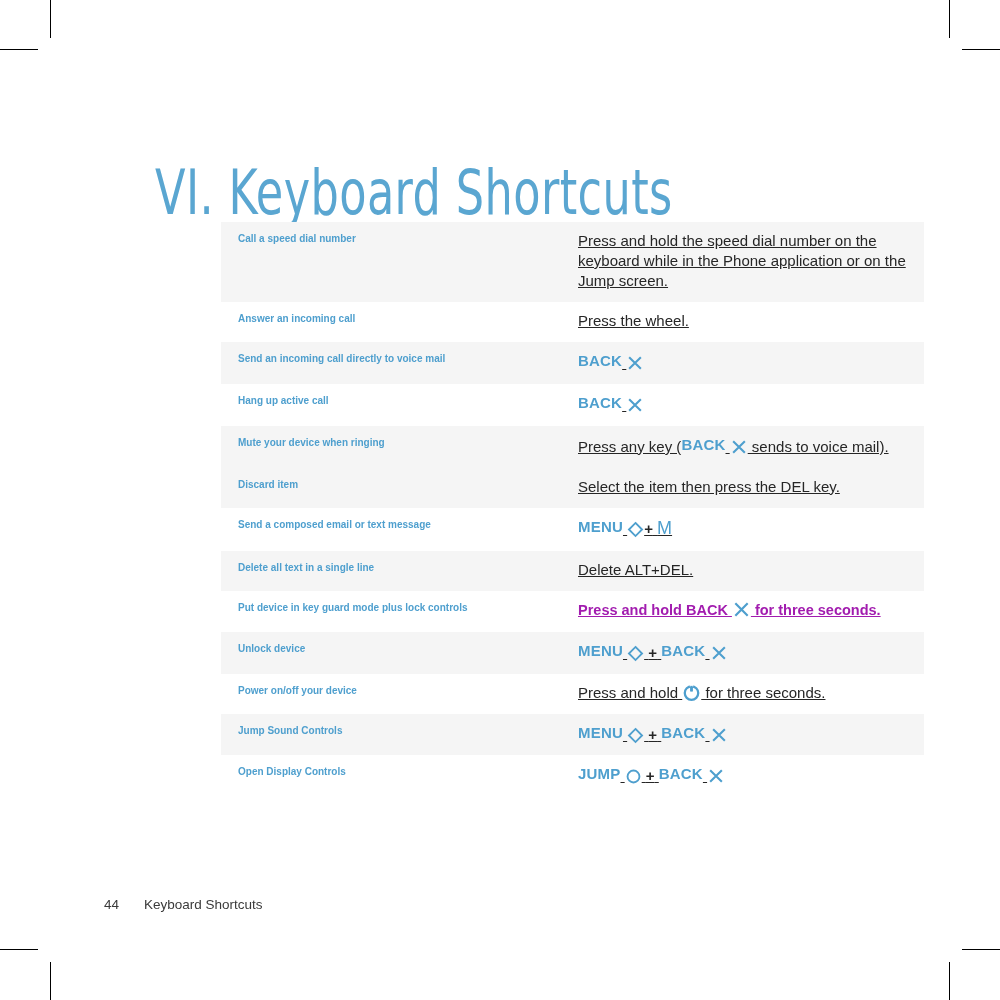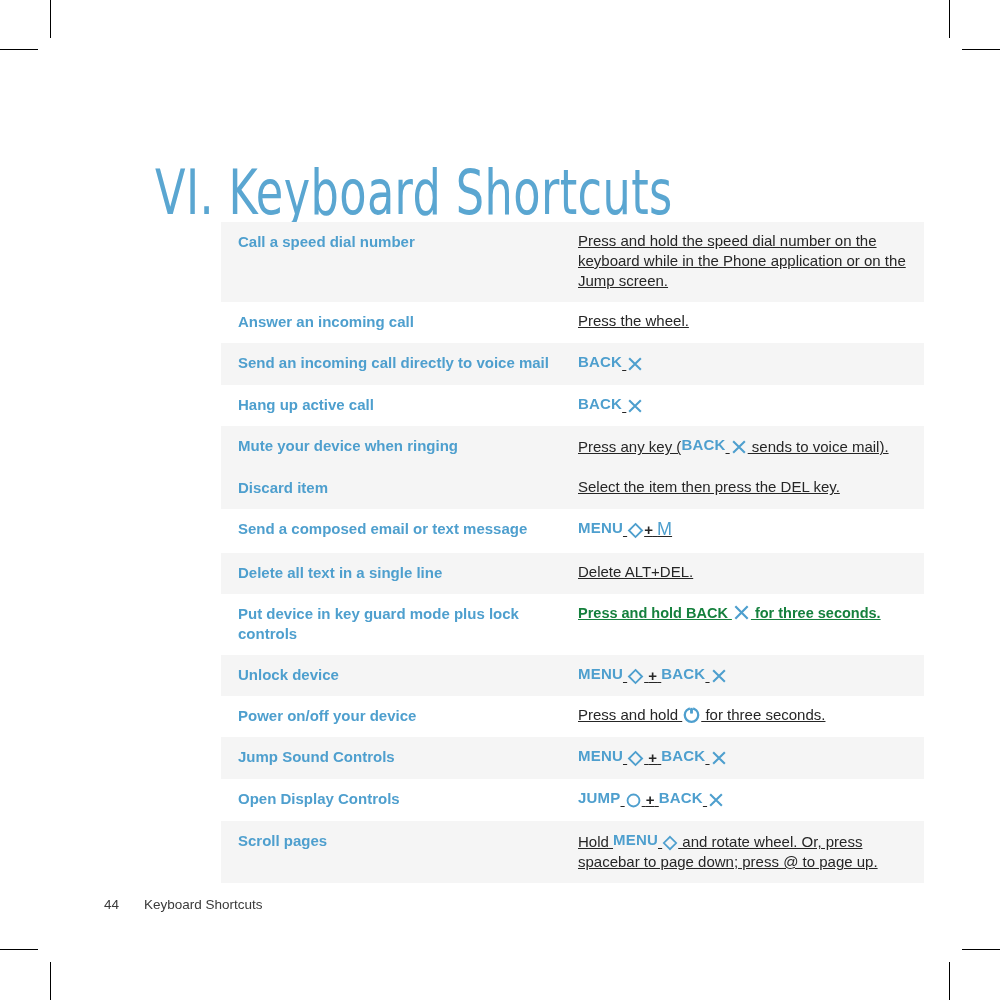--- a/index.html
+++ b/index.html
@@ -61,34 +61,34 @@
   .shortcut-table tr.row-plain  { background: #ffffff; }
 
   .shortcut-table td {
     vertical-align: top;
     padding: 0;
   }
   td.col-action {
     width: 330px;
     padding: 10px 10px 11px 17px;
     color: #4e9fce;
-    font-size: 15px;
+    font-size: 10px;
     font-weight: bold;
     line-height: 1.32;
   }
   td.col-detail {
     width: 342px;
     padding: 9px 4px 11px 0px;
     color: #262626;
     font-size: 15px;
     line-height: 1.33;
     text-decoration: underline;
   }
   td.col-detail.detail-blue {
-    color: #15803d;
+    color: #a21caf;
     font-weight: bold;
     font-size: 14.5px;
   }
 
   
   .keylabel {
     color: #4e9fce;
     font-weight: bold;
     font-size: 15px;
     letter-spacing: 0.2px;
@@ -209,24 +209,18 @@
             </svg></span></td>
       </tr>
       <tr class="row-plain">
         <td class="col-action">Open Display Controls</td>
         <td class="col-detail"><span class="keylabel">JUMP</span> <span class="keyglyph"><svg width="17" height="17" viewBox="0 0 20 20">
               <circle cx="10" cy="10" r="7" stroke="#4e9fce" stroke-width="2.2" fill="none"></circle>
             </svg></span> <span class="plus">+</span> <span class="keylabel">BACK</span> <span class="keyglyph"><svg width="18" height="18" viewBox="0 0 20 20">
               <path d="M3.5 3.5 L16.5 16.5 M16.5 3.5 L3.5 16.5" stroke="#4e9fce" stroke-width="2.3" stroke-linecap="butt" fill="none"></path>
             </svg></span></td>
       </tr>
-      <tr class="row-shaded">
-        <td class="col-action">Scroll pages</td>
-        <td class="col-detail">Hold <span class="keylabel">MENU</span> <span class="keyglyph"><svg width="16" height="16" viewBox="0 0 20 20">
-              <path d="M10 2.3 L17.7 10 L10 17.7 L2.3 10 Z" stroke="#4e9fce" stroke-width="2.2" fill="none" stroke-linejoin="miter"></path>
-            </svg></span> and rotate wheel. Or, press spacebar to page down; press @ to page up.</td>
-      </tr>
     </tbody>
 </table>
 
 <div class="footer">
   <span class="pg">44</span><span>Keyboard Shortcuts</span>
 </div>
 
 </body></html>

